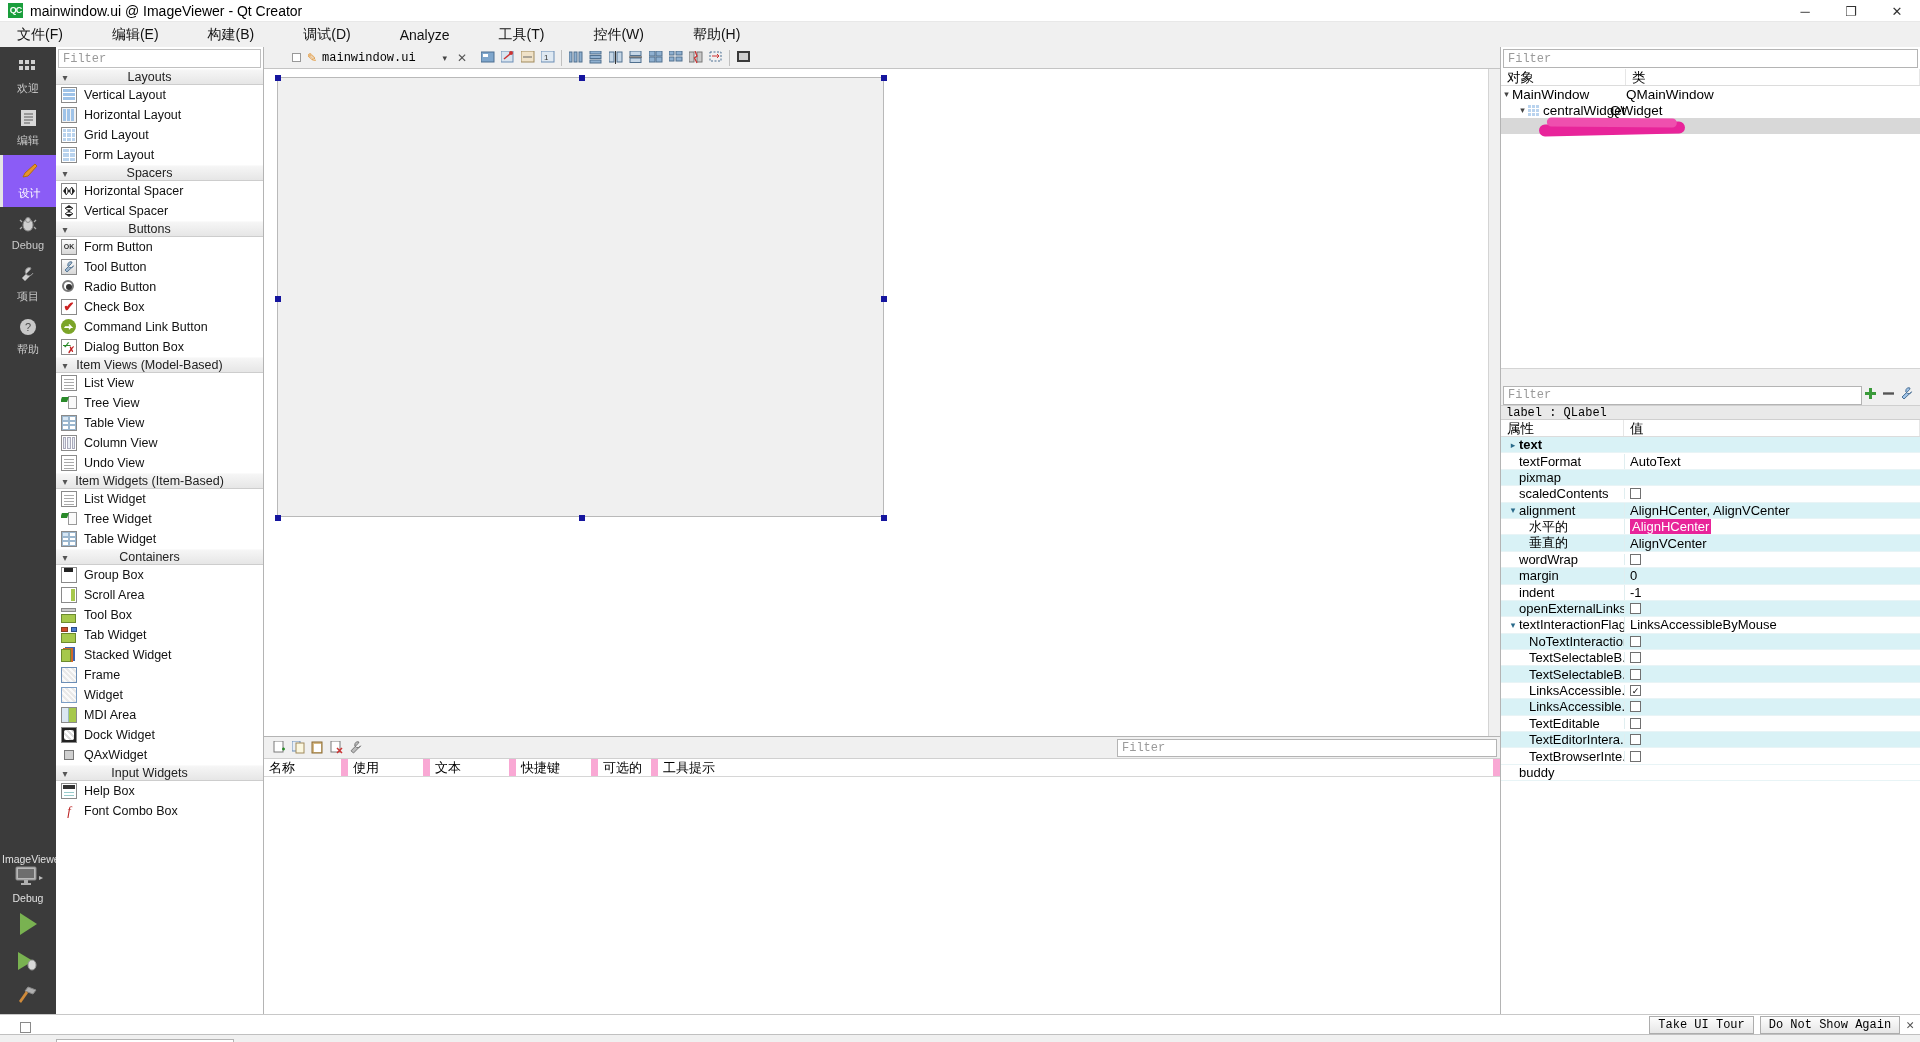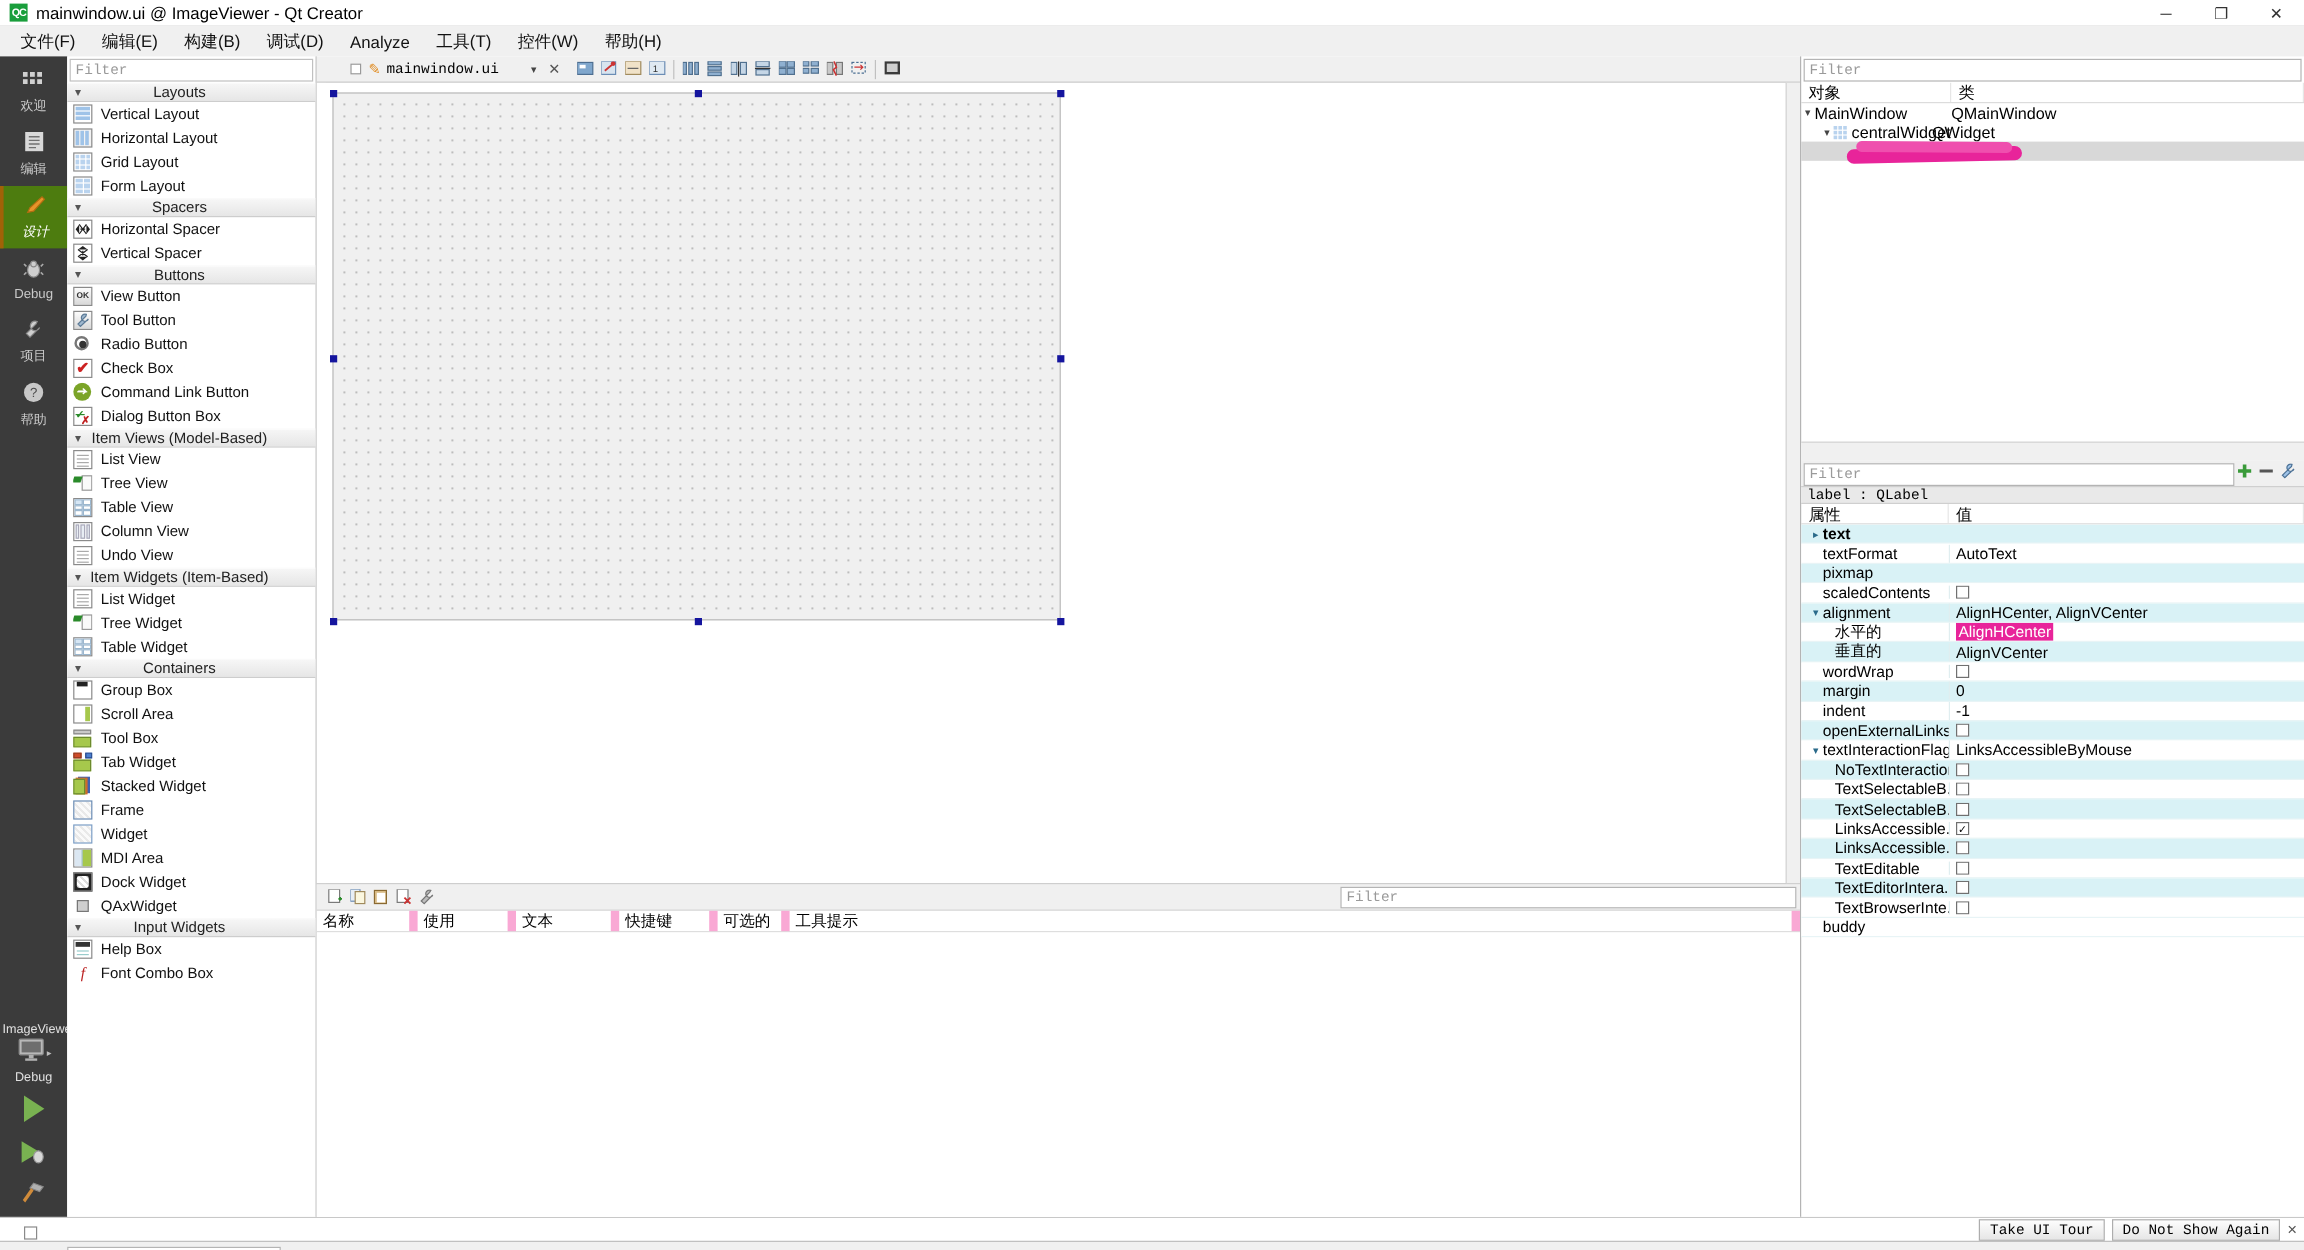--- a/index.html
+++ b/index.html
@@ -13,32 +13,32 @@
              color:#fff; font-size:9px; font-weight:bold; line-height:15px;
              text-align:center; letter-spacing:-1px; }
   #title-text { margin-left:7px; font-size:14px; color:#000; }
   .wbtns { position:absolute; right:0; top:0; height:22px; display:flex; }
   .wbtn { width:46px; height:22px; display:flex; align-items:center; justify-content:center;
           font-size:13px; color:#333; }
   .wbtn.close { color:#333; }
 
   
   #menubar { height:25px; background:#f0f0f0; display:flex; align-items:center;
-             padding-left:6px; }
+             padding-left:6px;gap:27px; }
   .menu-item { padding:3px 11px; font-size:14px; color:#111; }
 
   
   #frame { display:flex; height:calc(1042px - 22px - 25px - 28px); }
 
   
   #modebar { width:56px; background:#3b3b3b; display:flex; flex-direction:column;
              justify-content:space-between; flex:none; }
   .mode { height:52px; display:flex; flex-direction:column; align-items:center;
           justify-content:center; color:#c9c9c9; font-size:11px; }
-  .mode.active { background:#4d7c0f; color:#fff; border-left:3px solid #a16207;font-style:italic; }
+  .mode.active { background:#8b5cf6; color:#fff; border-left:3px solid #e5e5e5; }
   .mode .glyph { font-size:17px; line-height:20px; margin-bottom:1px; }
   .mode .mlabel { font-size:11px; }
   #modebot { padding-bottom:4px; }
   .kitsel { color:#e0e0e0; font-size:10.5px; text-align:center; padding:2px 2px 0; white-space:nowrap;
             overflow:hidden; }
   .kitrow { display:flex; align-items:center; justify-content:center; color:#bdbdbd; }
   .runbtn { height:40px; display:flex; align-items:center; justify-content:center; }
   .tri { width:0;height:0; border-left:17px solid #79b251; border-top:11px solid transparent;
          border-bottom:11px solid transparent; }
 
@@ -446,21 +446,21 @@
           </svg></span>
       <span>Vertical Spacer</span>
       </div>
 
     <div class="wb-group">
       <span class="chev">▾</span>
       <span class="gname">Buttons</span>
     </div>
     <div class="wb-item">
       <span class="wbicon ic-push">OK</span>
-      <span>View Button</span>
+      <span>Form Button</span>
       </div>
     <div class="wb-item">
       <span class="wbicon ic-push">
         <svg width="13" height="13" viewBox="0 0 13 13">
             <path d="M9 2 a3 3 0 1 0 1.6 3.8 L4 12 L2 10 L8.6 3.4 Z" fill="#9fb8cf" stroke="#5c7a96"></path>
           </svg></span>
       <span>Tool Button</span>
       </div>
     <div class="wb-item">
       <span class="wbicon ic-radio">

